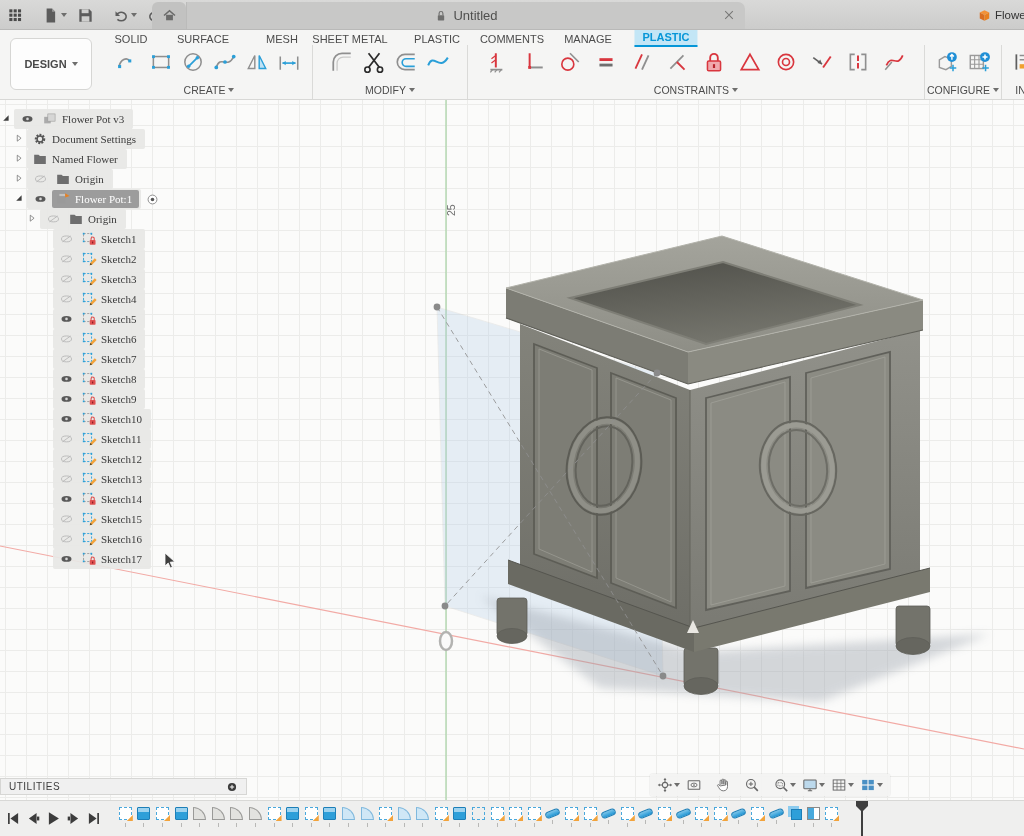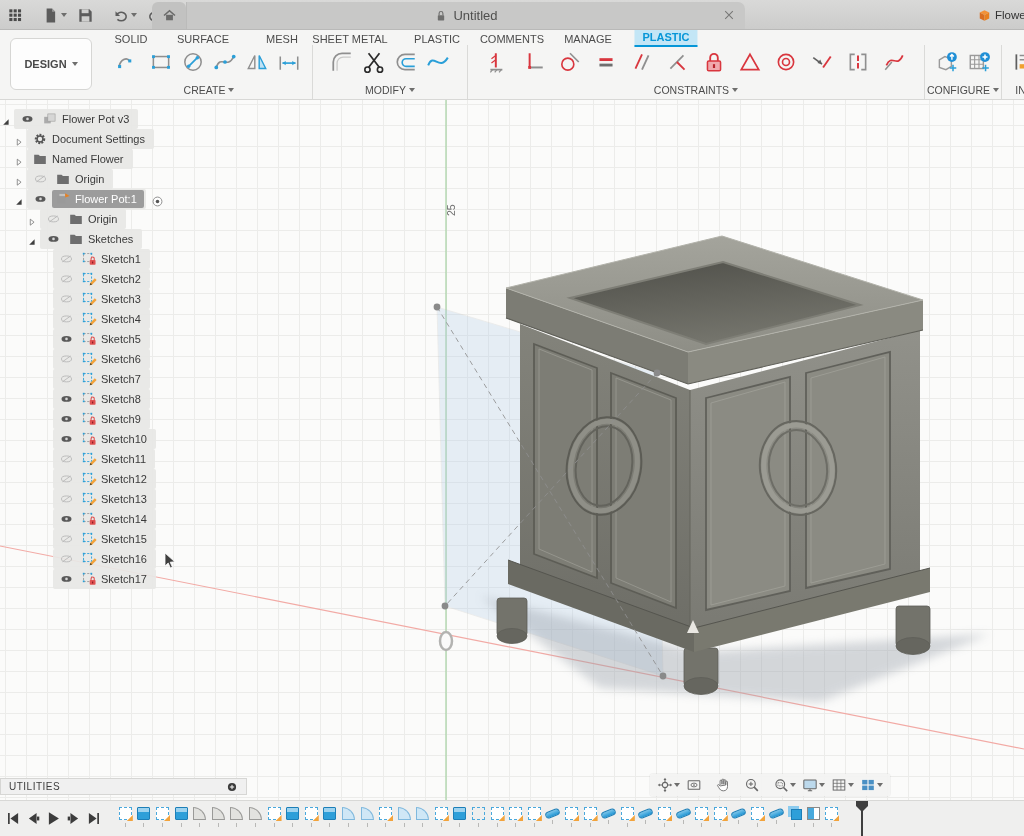--- a/index.html
+++ b/index.html
@@ -63,21 +63,21 @@
   .scene{position:absolute;left:0;top:0;width:1024px;height:700px;}
 
   
   .browser{position:absolute;left:0;top:3px;width:247px;z-index:5;}
   .bheader{height:18px;background:rgba(236,236,235,.97);border:1px solid #d6d6d4;
     display:flex;align-items:center;font-size:10px;color:#3c3c3c;letter-spacing:.5px;padding:0 6px;}
   .bheader .icn{width:14px;height:14px;margin-right:6px;cursor:pointer;}
   .bheader .spacer{flex:1;}
   .bheader .right-icn{width:13px;height:13px;cursor:pointer;}
   .btree{padding-top:6px;}
-  .brow{height:20px;display:flex;align-items:flex-end;}
+  .brow{height:20px;display:flex;align-items:center;font-family:Liberation Serif, serif;}
   .indent{flex:none;height:1px;}
   .arrow{width:14px;height:12px;flex:none;cursor:pointer;}
   .arrow.none{visibility:hidden;}
   .rowbg{display:flex;align-items:center;background:rgba(231,231,229,.92);border-radius:2px;padding:1px 2px;}
   .eye{width:19px;height:13px;margin:0 2px;flex:none;cursor:pointer;}
   .npill{display:flex;align-items:center;gap:4px;padding:1px 7px 1px 3px;border-radius:2px;}
   .nicon{width:16px;height:16px;flex:none;}
   .nlabel{font-size:11px;color:#3a3a3a;white-space:nowrap;}
   .npill.is-selected{background:#9c9c9c;}
   .npill.is-selected .nlabel{color:#fff;}
@@ -721,45 +721,20 @@
                   </svg>
                 </span>
                 <span class="nlabel">Origin</span>
               </span>
             </div>
 
           </div>
 
 
 
-          <div class="brow">
-            <span class="indent" style="width: 26px;"></span>
-            <span class="arrow icn triexp">
-              <svg viewBox="0 0 22 22">
-                <path d="M4 14L14 4v10z" fill="#3f3f3f"></path>
-              </svg>
-            </span>
-            <div class="rowbg">
-              <span class="eye icn">
-                <svg viewBox="0 0 22 22">
-                  <ellipse cx="11" cy="10" rx="8.5" ry="5" fill="#585858"></ellipse>
-                  <circle cx="11" cy="10" r="2.2" fill="#d9d9d9"></circle>
-                </svg>
-              </span>
-              <span class="npill">
-                <span class="nicon icn">
-                  <svg viewBox="0 0 22 22">
-                    <path d="M3 5h6l2 2h8v11H3z" fill="#6e6e6e"></path>
-                  </svg>
-                </span>
-                <span class="nlabel">Sketches</span>
-              </span>
-            </div>
-
-          </div>
 
           <div class="brow">
             <span class="indent" style="width: 39px;"></span>
             <span class="arrow icn none"></span>
             <div class="rowbg">
               <span class="eye icn eyeoff">
                 <svg viewBox="0 0 22 22">
                   <ellipse cx="11" cy="10" rx="8.5" ry="5" fill="none" stroke="#b9b9b9" stroke-width="1.6"></ellipse>
                   <path d="M4 15L18 5" stroke="#b9b9b9" stroke-width="1.6"></path>
                 </svg>

